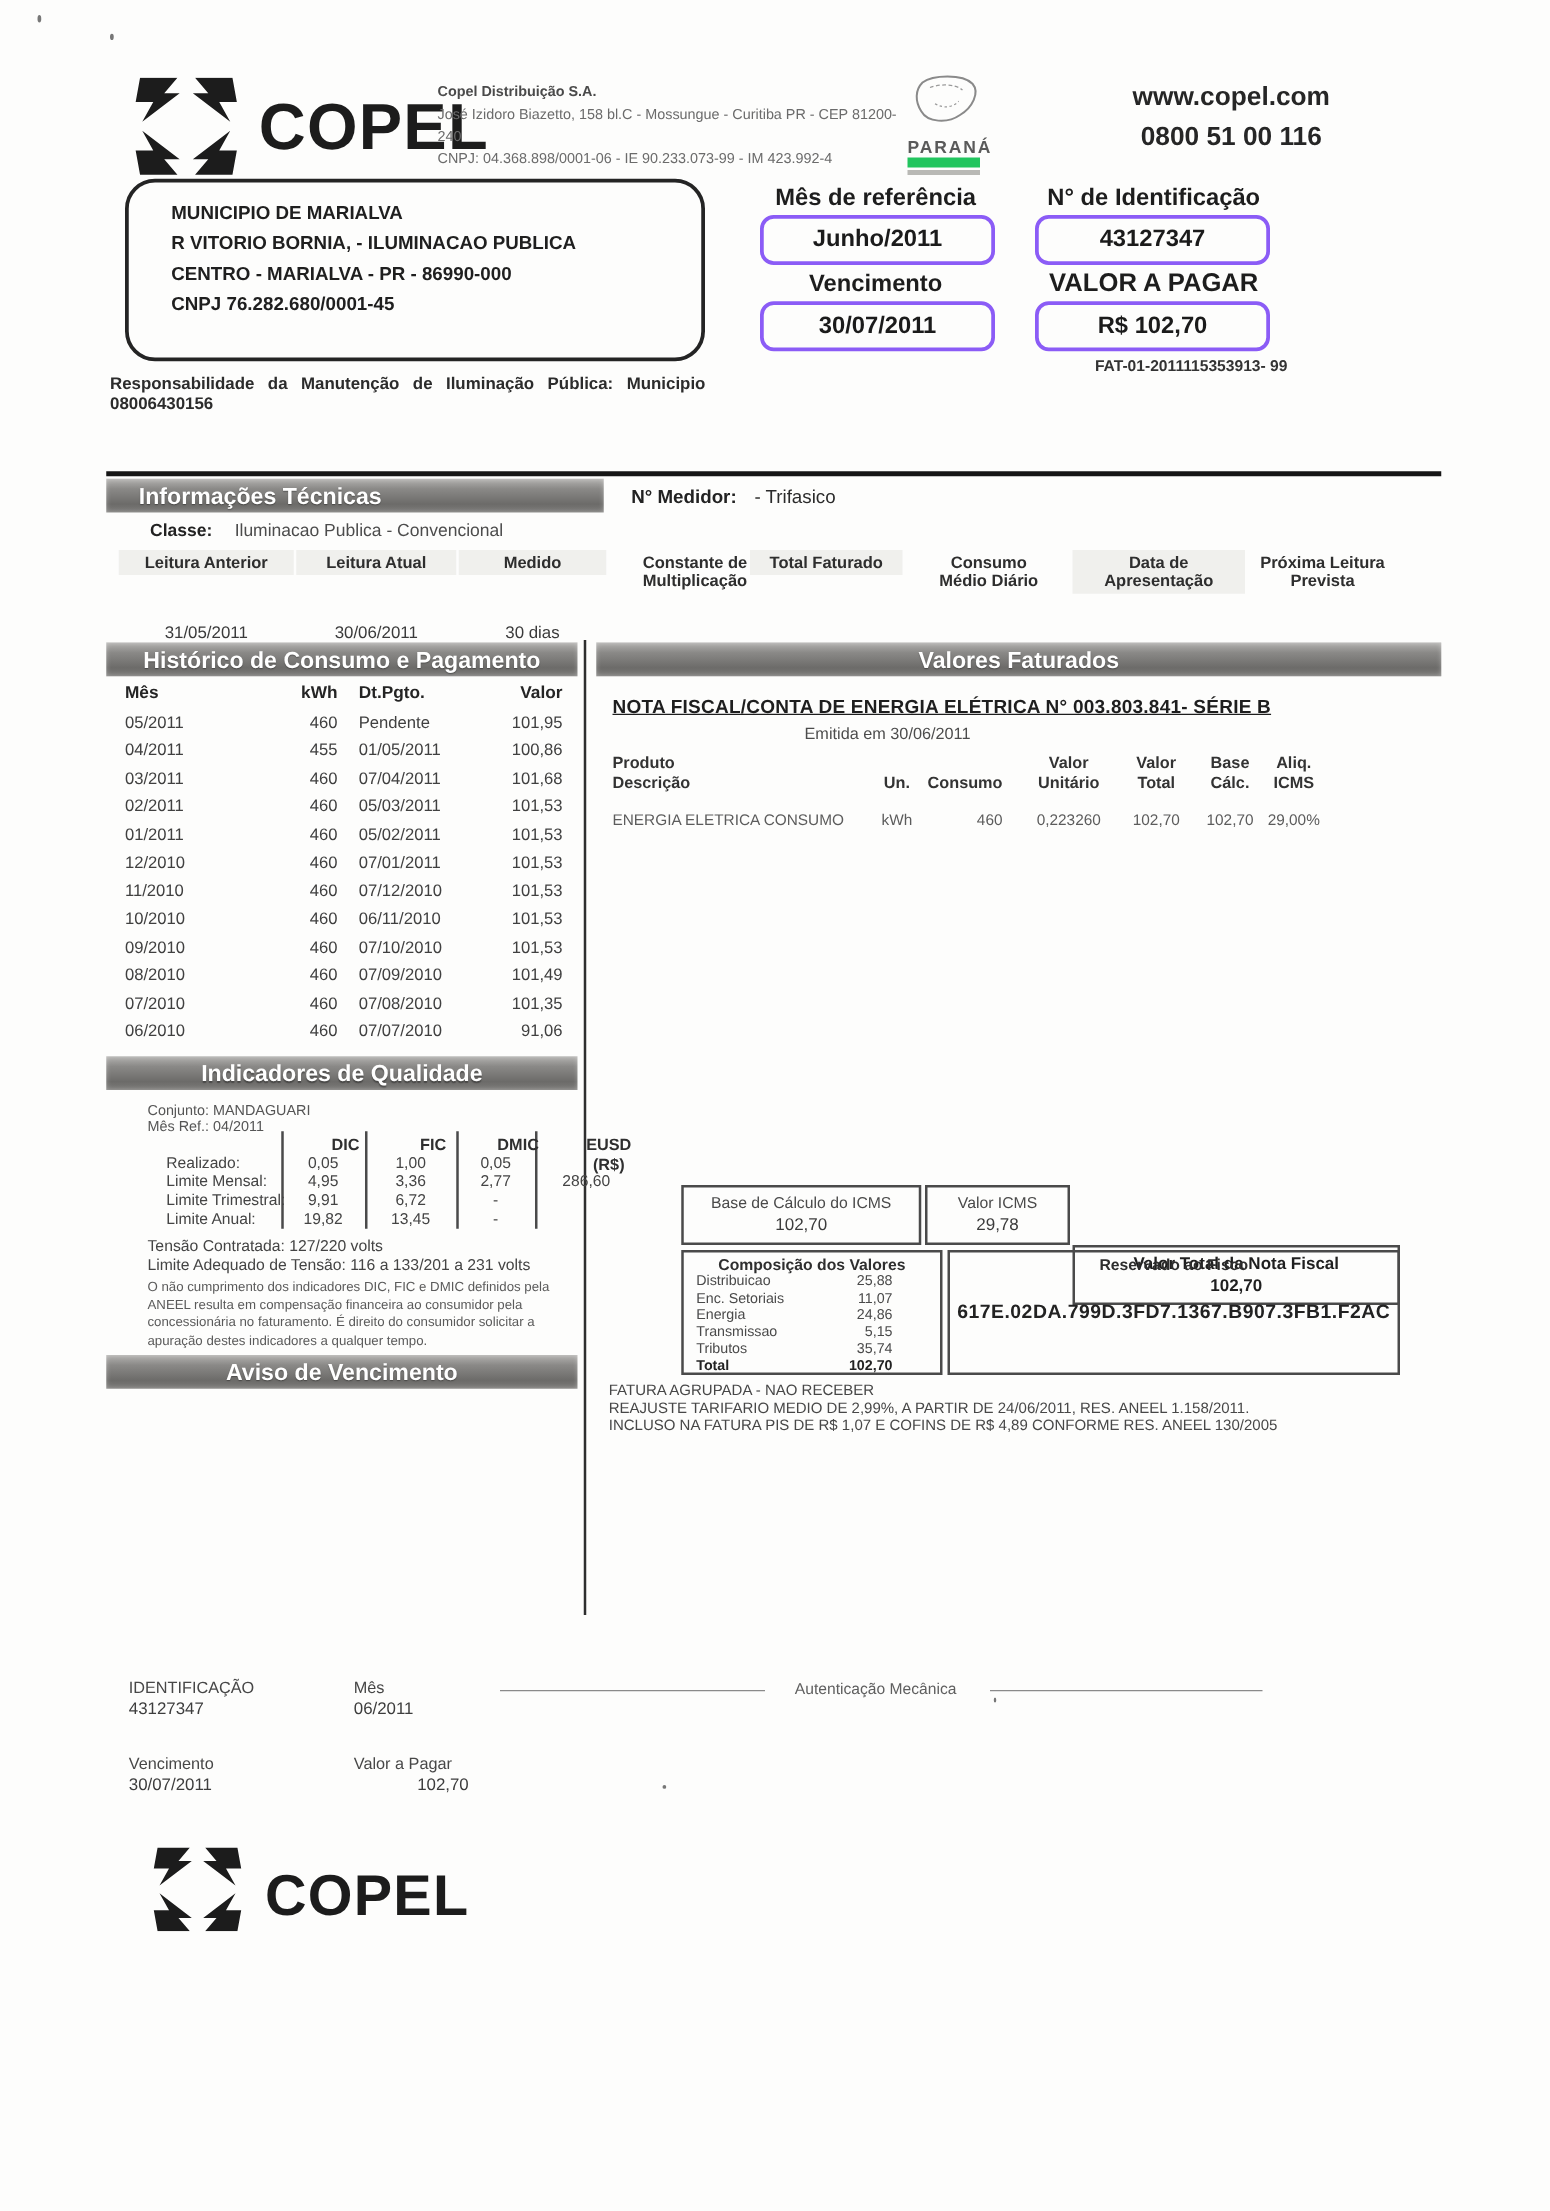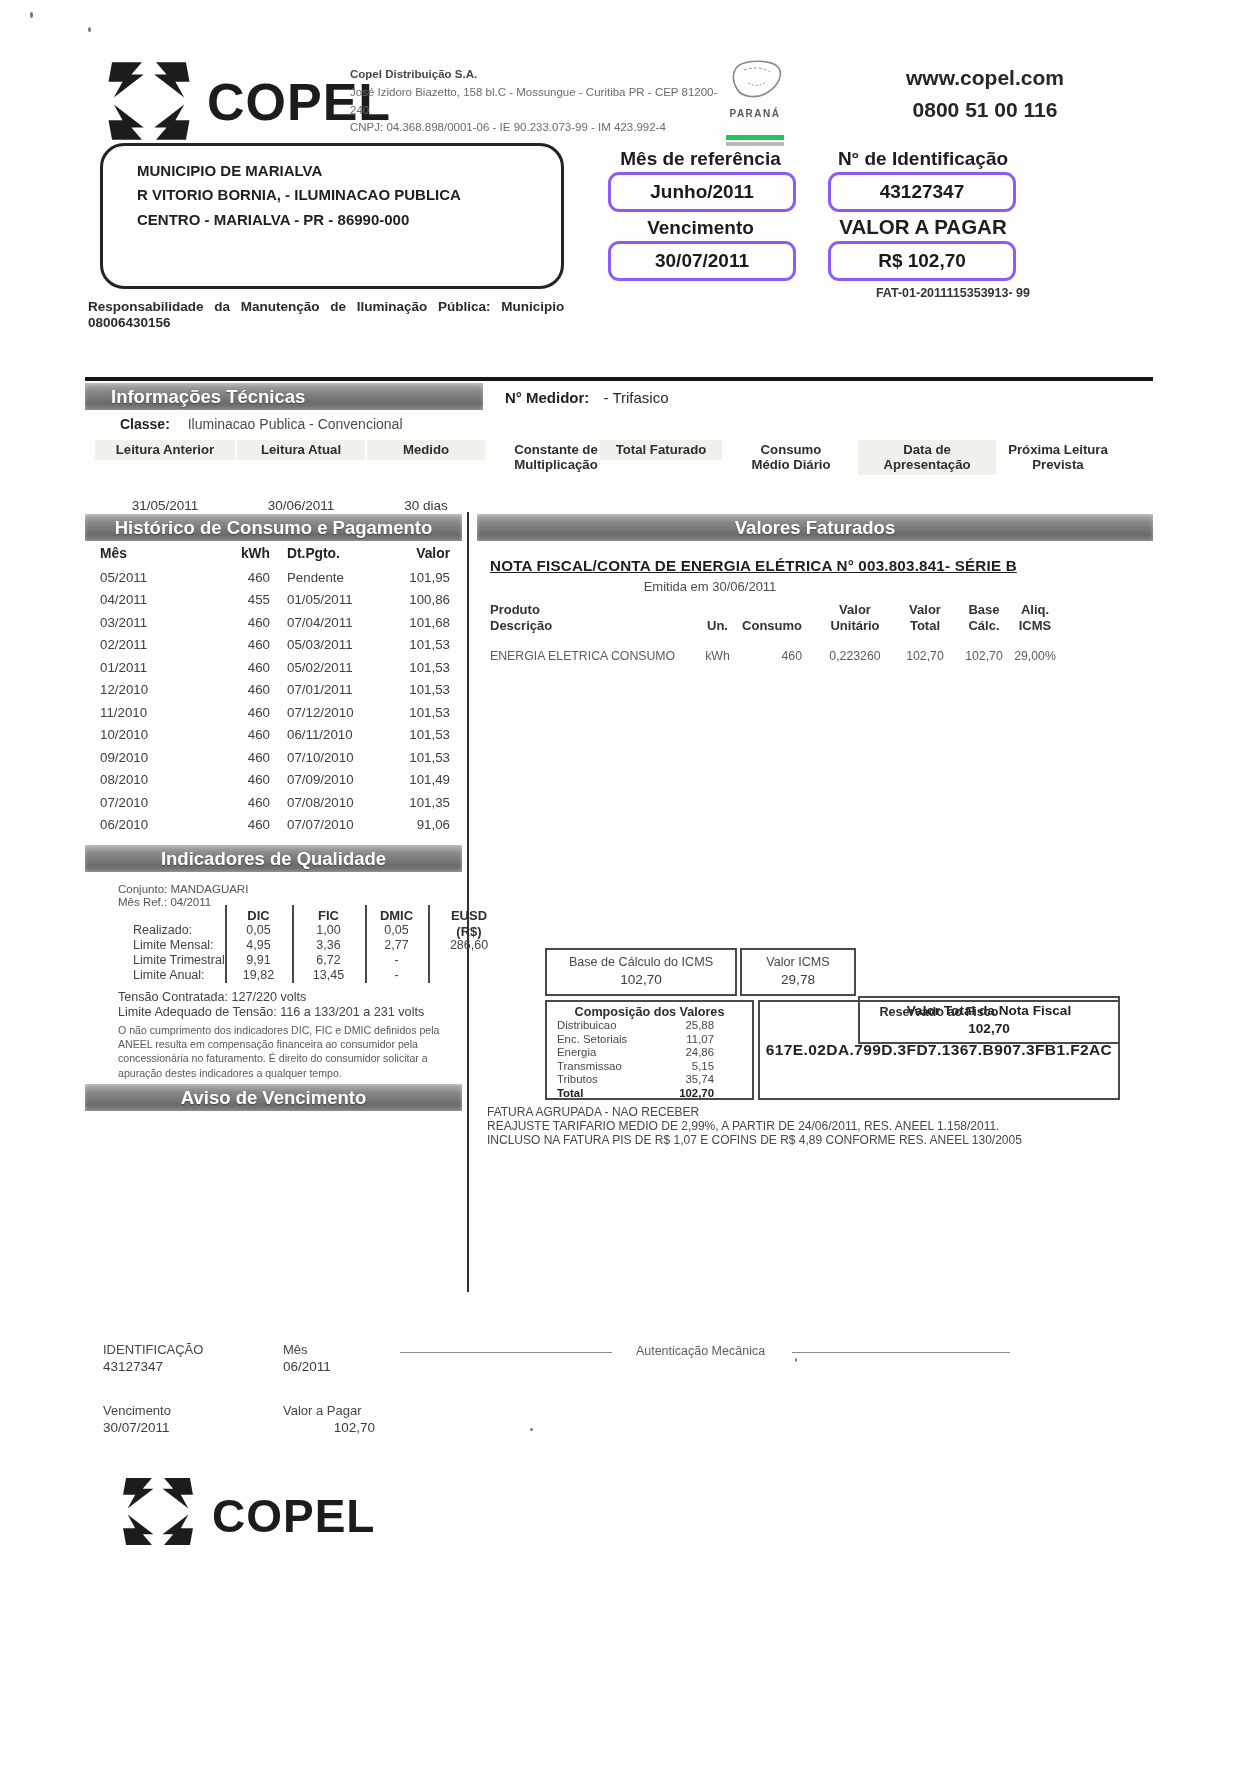--- a/index.html
+++ b/index.html
@@ -19,21 +19,21 @@
   .abs{position:absolute;}
   .pre{white-space:pre-line;}
   .c{text-align:center;}
   .r{text-align:right;}
 
   
   .brand-text{font-size:52px;font-weight:bold;letter-spacing:1px;color:#1c1c1c;}
   .company-info{font-size:11.5px;color:#6b6b6b;line-height:1.55;}
   .company-info .first{color:#4a4a4a;font-weight:bold;}
   .contact{font-size:21px;font-weight:bold;color:#262626;line-height:1.5;text-align:center;}
-  .parana-label{font-size:10px;font-weight:bold;color:#5a5a5a;letter-spacing:1.5px;border-bottom:5px solid #22c55e;padding-bottom:16px;}
+  .parana-label{font-size:14px;font-weight:bold;color:#5a5a5a;letter-spacing:1.5px;border-bottom:8px solid #22c55e;padding-bottom:1px;}
   .parana-sub{height:4px;background:#b9b9b5;width:58px;margin-top:2px;}
 
   
   .cust-box{border:3px solid #242424;border-radius:24px;}
   .cust-lines{font-size:15px;font-weight:bold;color:#1f1f1f;line-height:1.62;}
 
   
   .sum-label{font-size:19px;font-weight:bold;color:#1d1d1d;text-align:center;}
   .sum-box{border:3px solid #8b5cf6;border-radius:11px;font-size:19px;font-weight:bold;color:#1b1b1b;text-align:center;}
   .fat{font-size:12.5px;font-weight:bold;color:#333;}
@@ -60,21 +60,21 @@
   .hist-cell{font-size:13.3px;color:#404040;}
 
   .vline{background:#2e2e2e;width:2px;}
 
   .nota-title{font-size:15.2px;font-weight:bold;color:#1e1e1e;text-decoration:underline;letter-spacing:.2px;}
   .emitida{font-size:13px;color:#4c4c4c;}
   .prod-head{font-size:13px;font-weight:bold;color:#333;line-height:1.25;}
   .prod-cell{font-size:12.3px;color:#5c5c5c;}
 
   .qual-meta{font-size:11.5px;color:#555;line-height:1.25;}
-  .qual-head{font-size:13px;font-weight:bold;color:#2f2f2f;line-height:15.5px;}
+  .qual-head{font-size:13px;font-weight:bold;color:#2f2f2f;line-height:15.5px;margin-left:18px;}
   .qual-cell{font-size:12.5px;color:#444;}
   .qual-line{background:#4a4a4a;width:1.5px;}
   .qual-note{font-size:10.6px;color:#5a5a5a;line-height:1.34;}
   .tension{font-size:12.6px;color:#444;}
 
   .icms-box{border:2px solid #4a4a4a;}
   .icms-label{font-size:12.6px;color:#4a4a4a;text-align:center;padding-top:5px;}
   .icms-value{font-size:13.6px;color:#3c3c3c;text-align:center;padding-top:3px;}
   .icms-bold{font-weight:bold;color:#1f1f1f;}
 
@@ -136,20 +136,21 @@
   <div class="abs contact" style="left:850px;top:62px;width:270px;">
     <div>www.copel.com</div>
     <div>0800 51 00 116</div>
   </div>
 
   <div class="abs cust-box" style="left:100px;top:143px;width:458px;height:140px;">
     <div class="cust-lines" style="padding:13px 0 0 34px;">
       <div>MUNICIPIO DE MARIALVA</div>
       <div>R VITORIO BORNIA,  - ILUMINACAO PUBLICA</div>
       <div>CENTRO - MARIALVA - PR - 86990-000</div>
+      <div>CNPJ 76.282.680/0001-45</div>
     </div>
   </div>
 
   <div class="abs sum-label" style="left:598px;top:148px;width:205px;">Mês de referência</div>
   <div class="abs sum-label" style="left:818px;top:148px;width:210px;">N° de Identificação</div>
   <div class="abs sum-box" style="left:608px;top:172px;width:182px;height:34px;line-height:34px;">Junho/2011</div>
   <div class="abs sum-box" style="left:828px;top:172px;width:182px;height:34px;line-height:34px;">43127347</div>
 
   <div class="abs sum-label" style="left:598px;top:217px;width:205px;">Vencimento</div>
   <div class="abs sum-label" style="left:818px;top:215px;width:210px;font-size:20.5px;">VALOR A PAGAR</div>

